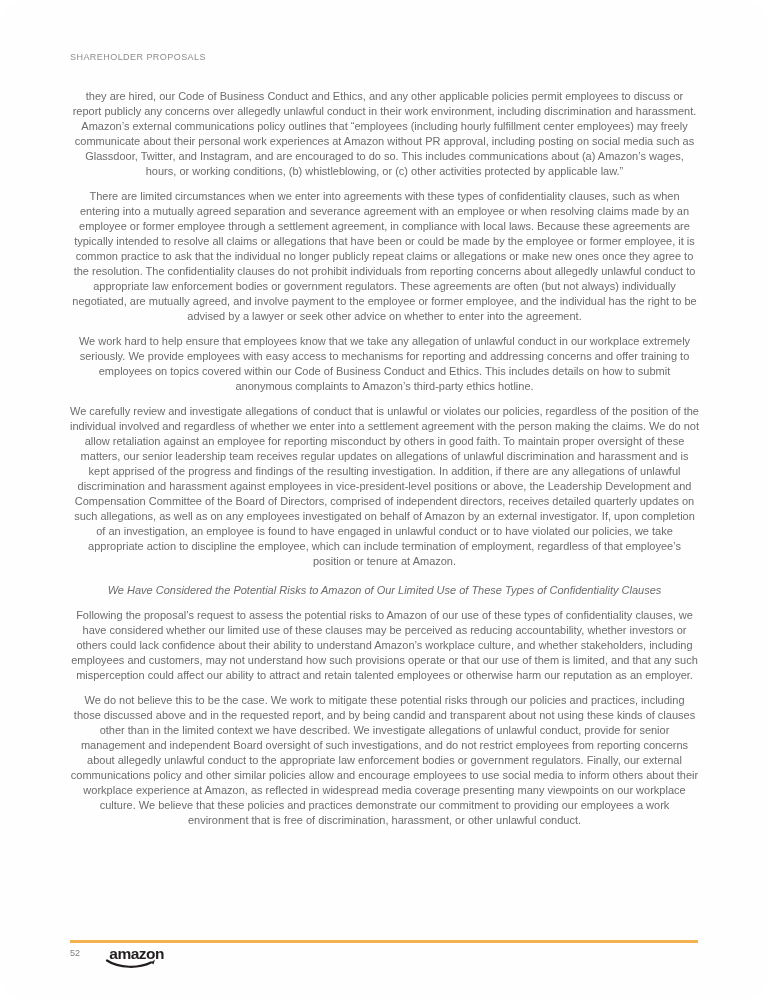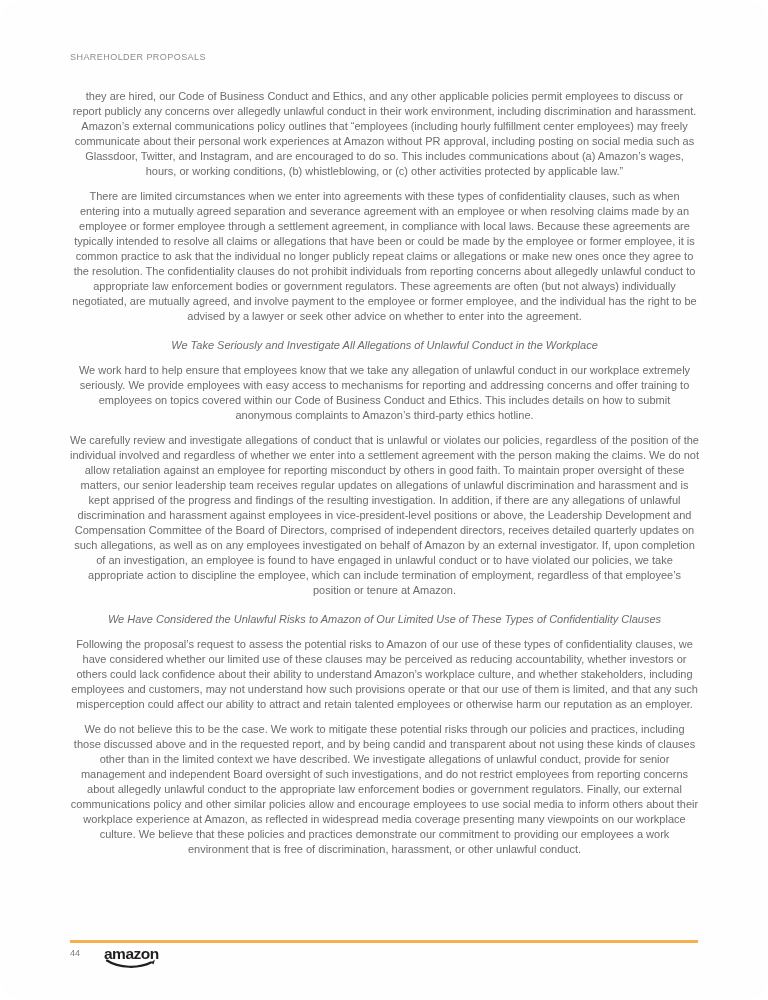--- a/index.html
+++ b/index.html
@@ -53,20 +53,21 @@
     top: 948px;
     font-size: 9px;
     color: #7d7d7d;
   }
   .amazon-logo {
     position: absolute;
     left: 104px;
     top: 946px;
     width: 60px;
     height: 24px;
+    text-align: right;
   }
   .logo-text {
     display: block;
     font-weight: bold;
     font-size: 15.5px;
     line-height: 15px;
     letter-spacing: -0.5px;
     color: #231f20;
     font-family: "Liberation Sans", sans-serif;
   }
@@ -81,31 +82,30 @@
 </head>
 <body>
 
 <div class="page">
 
   <div class="header-label">SHAREHOLDER PROPOSALS</div>
 
   <div class="doc-body">
     <p class="para">they are hired, our Code of Business Conduct and Ethics, and any other applicable policies permit employees to discuss or report publicly any concerns over allegedly unlawful conduct in their work environment, including discrimination and harassment. Amazon’s external communications policy outlines that “employees (including hourly fulfillment center employees) may freely communicate about their personal work experiences at Amazon without PR approval, including posting on social media such as Glassdoor, Twitter, and Instagram, and are encouraged to do so. This includes communications about (a) Amazon’s wages, hours, or working conditions, (b) whistleblowing, or (c) other activities protected by applicable law.”</p>
     <p class="para">There are limited circumstances when we enter into agreements with these types of confidentiality clauses, such as when entering into a mutually agreed separation and severance agreement with an employee or when resolving claims made by an employee or former employee through a settlement agreement, in compliance with local laws. Because these agreements are typically intended to resolve all claims or allegations that have been or could be made by the employee or former employee, it is common practice to ask that the individual no longer publicly repeat claims or allegations or make new ones once they agree to the resolution. The confidentiality clauses do not prohibit individuals from reporting concerns about allegedly unlawful conduct to appropriate law enforcement bodies or government regulators. These agreements are often (but not always) individually negotiated, are mutually agreed, and involve payment to the employee or former employee, and the individual has the right to be advised by a lawyer or seek other advice on whether to enter into the agreement.</p>
-    <p class="subhead">We Take Seriously and Investigate All Allegations of Unlawful Conduct in the Workplace</p>
     <p class="para">We work hard to help ensure that employees know that we take any allegation of unlawful conduct in our workplace extremely seriously. We provide employees with easy access to mechanisms for reporting and addressing concerns and offer training to employees on topics covered within our Code of Business Conduct and Ethics. This includes details on how to submit anonymous complaints to Amazon’s third-party ethics hotline.</p>
     <p class="para">We carefully review and investigate allegations of conduct that is unlawful or violates our policies, regardless of the position of the individual involved and regardless of whether we enter into a settlement agreement with the person making the claims. We do not allow retaliation against an employee for reporting misconduct by others in good faith. To maintain proper oversight of these matters, our senior leadership team receives regular updates on allegations of unlawful discrimination and harassment and is kept apprised of the progress and findings of the resulting investigation. In addition, if there are any allegations of unlawful discrimination and harassment against employees in vice-president-level positions or above, the Leadership Development and Compensation Committee of the Board of Directors, comprised of independent directors, receives detailed quarterly updates on such allegations, as well as on any employees investigated on behalf of Amazon by an external investigator. If, upon completion of an investigation, an employee is found to have engaged in unlawful conduct or to have violated our policies, we take appropriate action to discipline the employee, which can include termination of employment, regardless of that employee’s position or tenure at Amazon.</p>
-    <p class="subhead">We Have Considered the Unlawful Risks to Amazon of Our Limited Use of These Types of Confidentiality Clauses</p>
+    <p class="subhead">We Have Considered the Potential Risks to Amazon of Our Limited Use of These Types of Confidentiality Clauses</p>
     <p class="para">Following the proposal’s request to assess the potential risks to Amazon of our use of these types of confidentiality clauses, we have considered whether our limited use of these clauses may be perceived as reducing accountability, whether investors or others could lack confidence about their ability to understand Amazon’s workplace culture, and whether stakeholders, including employees and customers, may not understand how such provisions operate or that our use of them is limited, and that any such misperception could affect our ability to attract and retain talented employees or otherwise harm our reputation as an employer.</p>
     <p class="para">We do not believe this to be the case. We work to mitigate these potential risks through our policies and practices, including those discussed above and in the requested report, and by being candid and transparent about not using these kinds of clauses other than in the limited context we have described. We investigate allegations of unlawful conduct, provide for senior management and independent Board oversight of such investigations, and do not restrict employees from reporting concerns about allegedly unlawful conduct to the appropriate law enforcement bodies or government regulators. Finally, our external communications policy and other similar policies allow and encourage employees to use social media to inform others about their workplace experience at Amazon, as reflected in widespread media coverage presenting many viewpoints on our workplace culture. We believe that these policies and practices demonstrate our commitment to providing our employees a work environment that is free of discrimination, harassment, or other unlawful conduct.</p>
   </div>
 
   <div class="footer-rule"></div>
 
-  <span class="page-number">44</span>
+  <span class="page-number">52</span>
 
   <div class="amazon-logo">
     <span class="logo-text">amazon</span>
     <svg class="smile-svg" viewBox="0 0 52 10" preserveAspectRatio="none" aria-hidden="true">
       <path d="M2 1.5 C 14 9.5, 34 9.5, 46 3.5" stroke="#231f20" stroke-width="2.2" fill="none" stroke-linecap="round"></path>
       <path d="M46 3.5 L 50 0.5 L 48.4 5.6 Z" fill="#231f20"></path>
     </svg>
   </div>
 
 </div>

